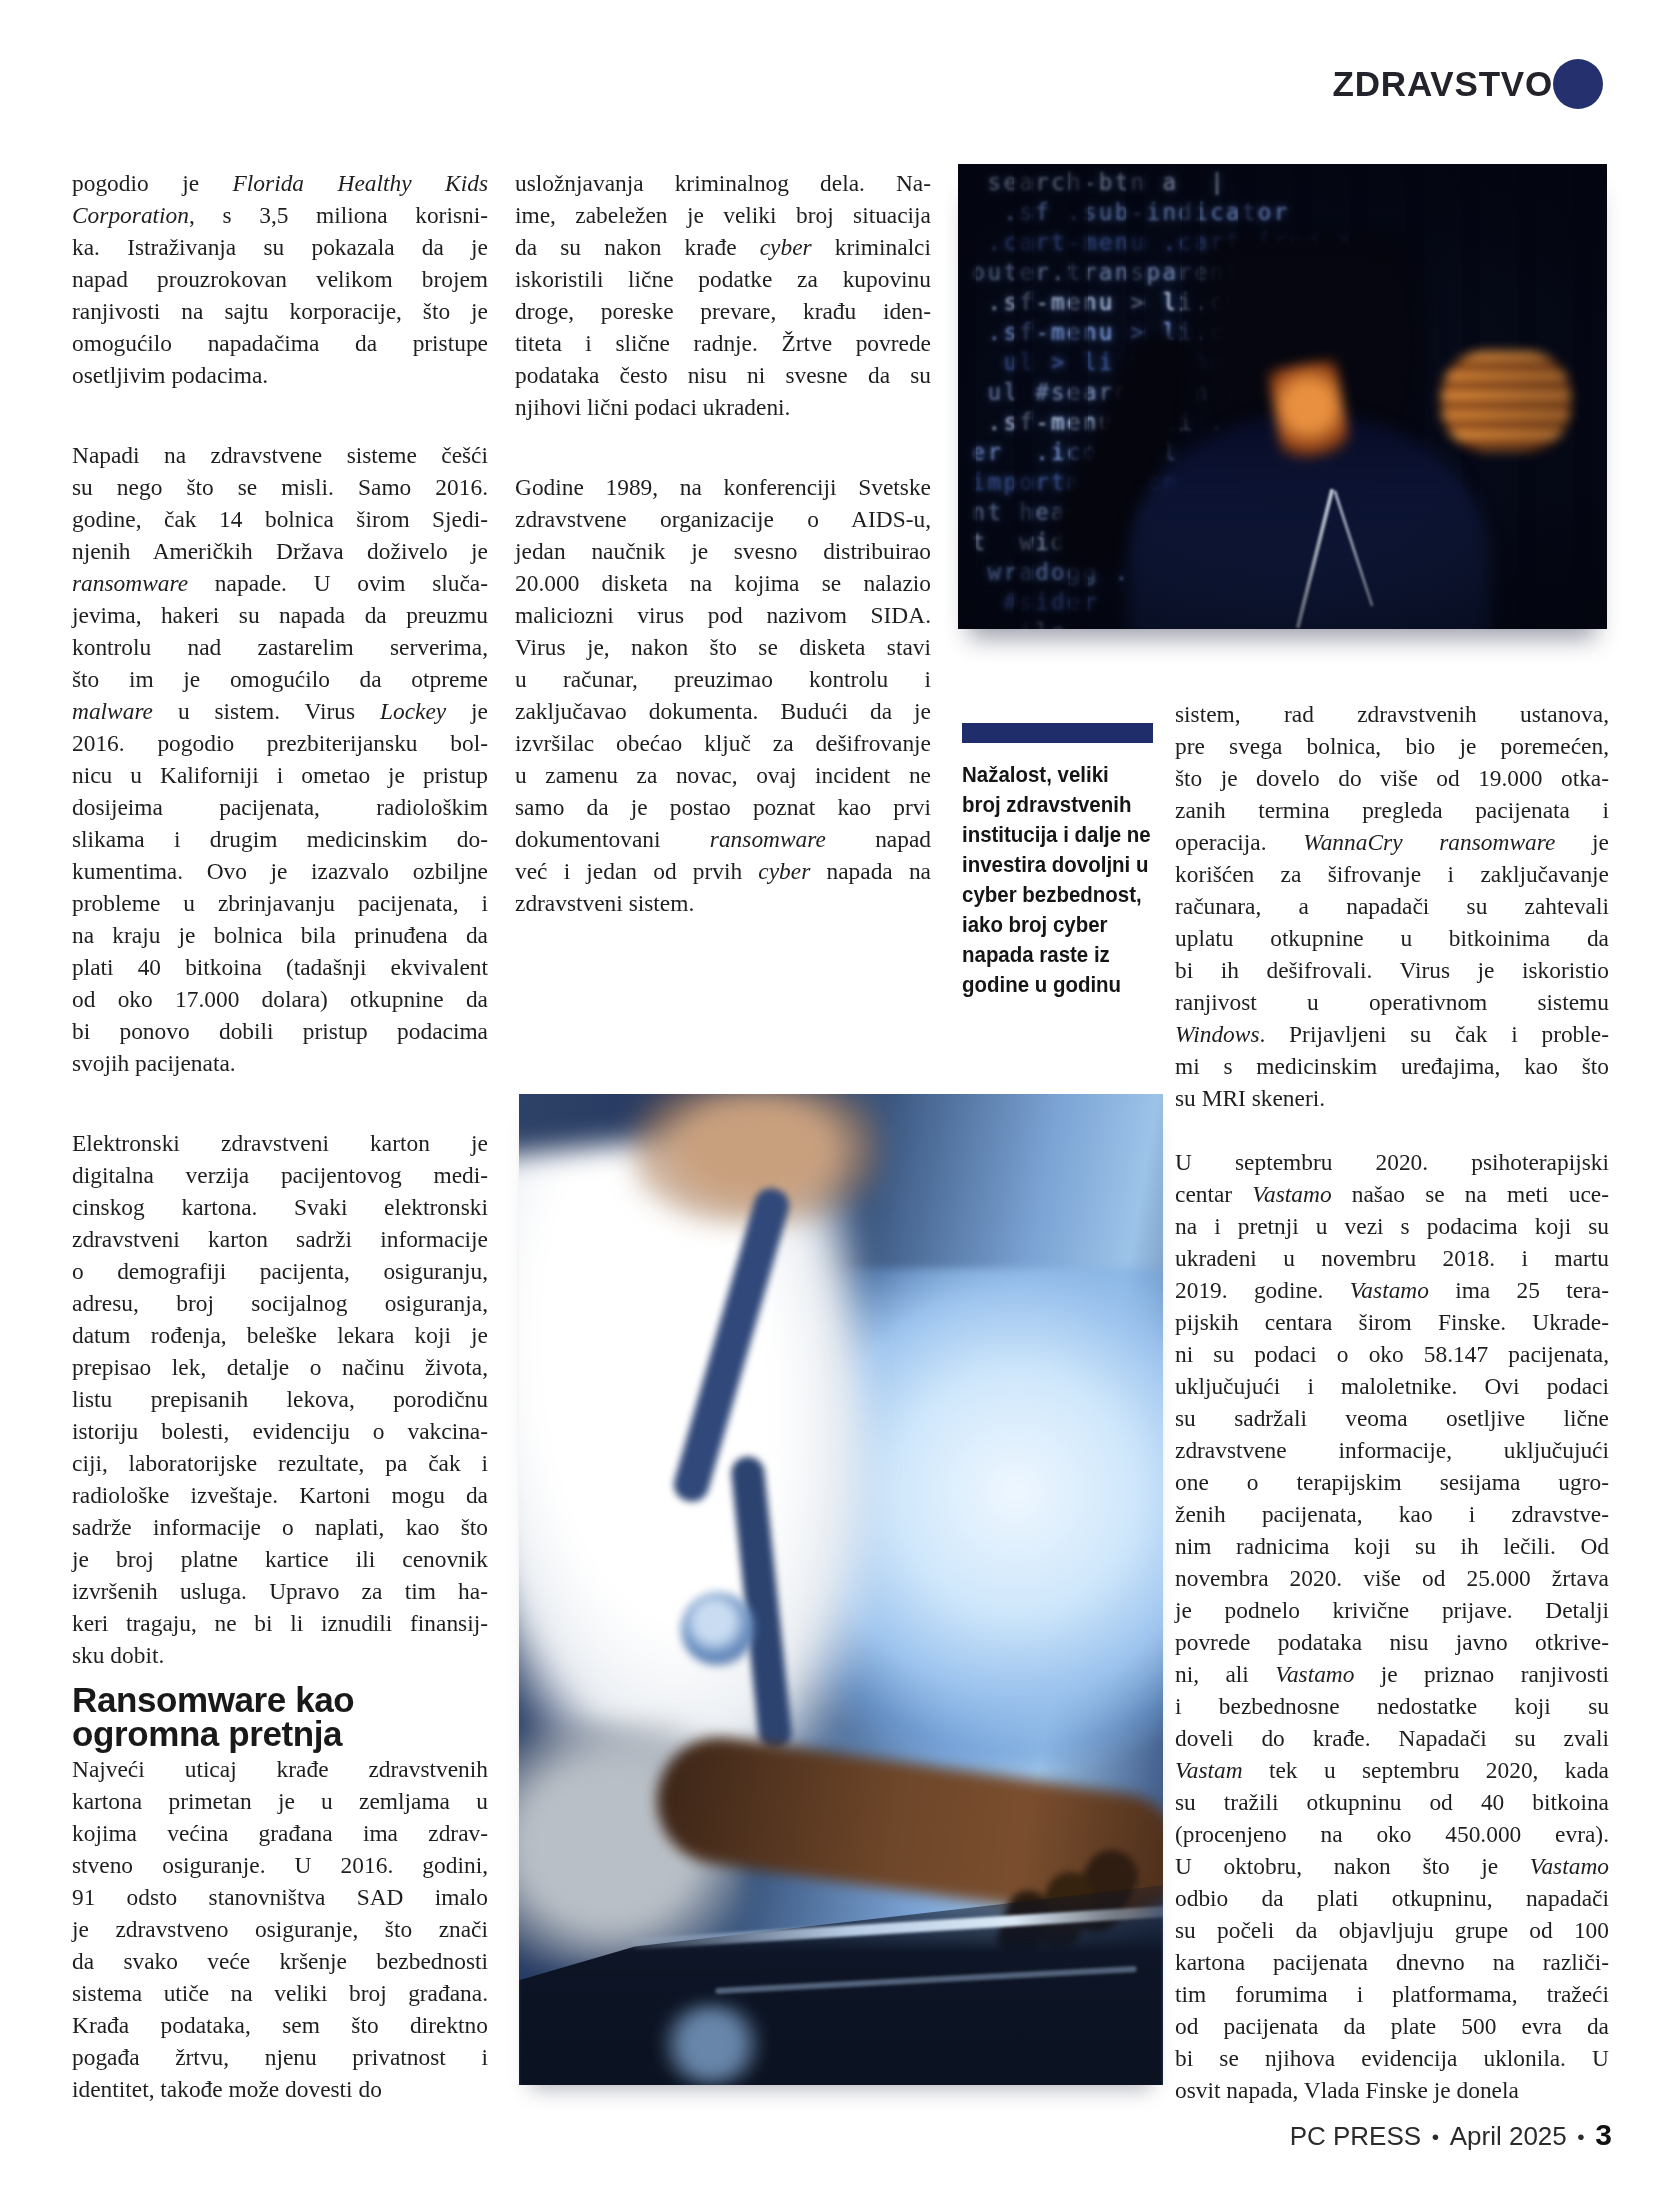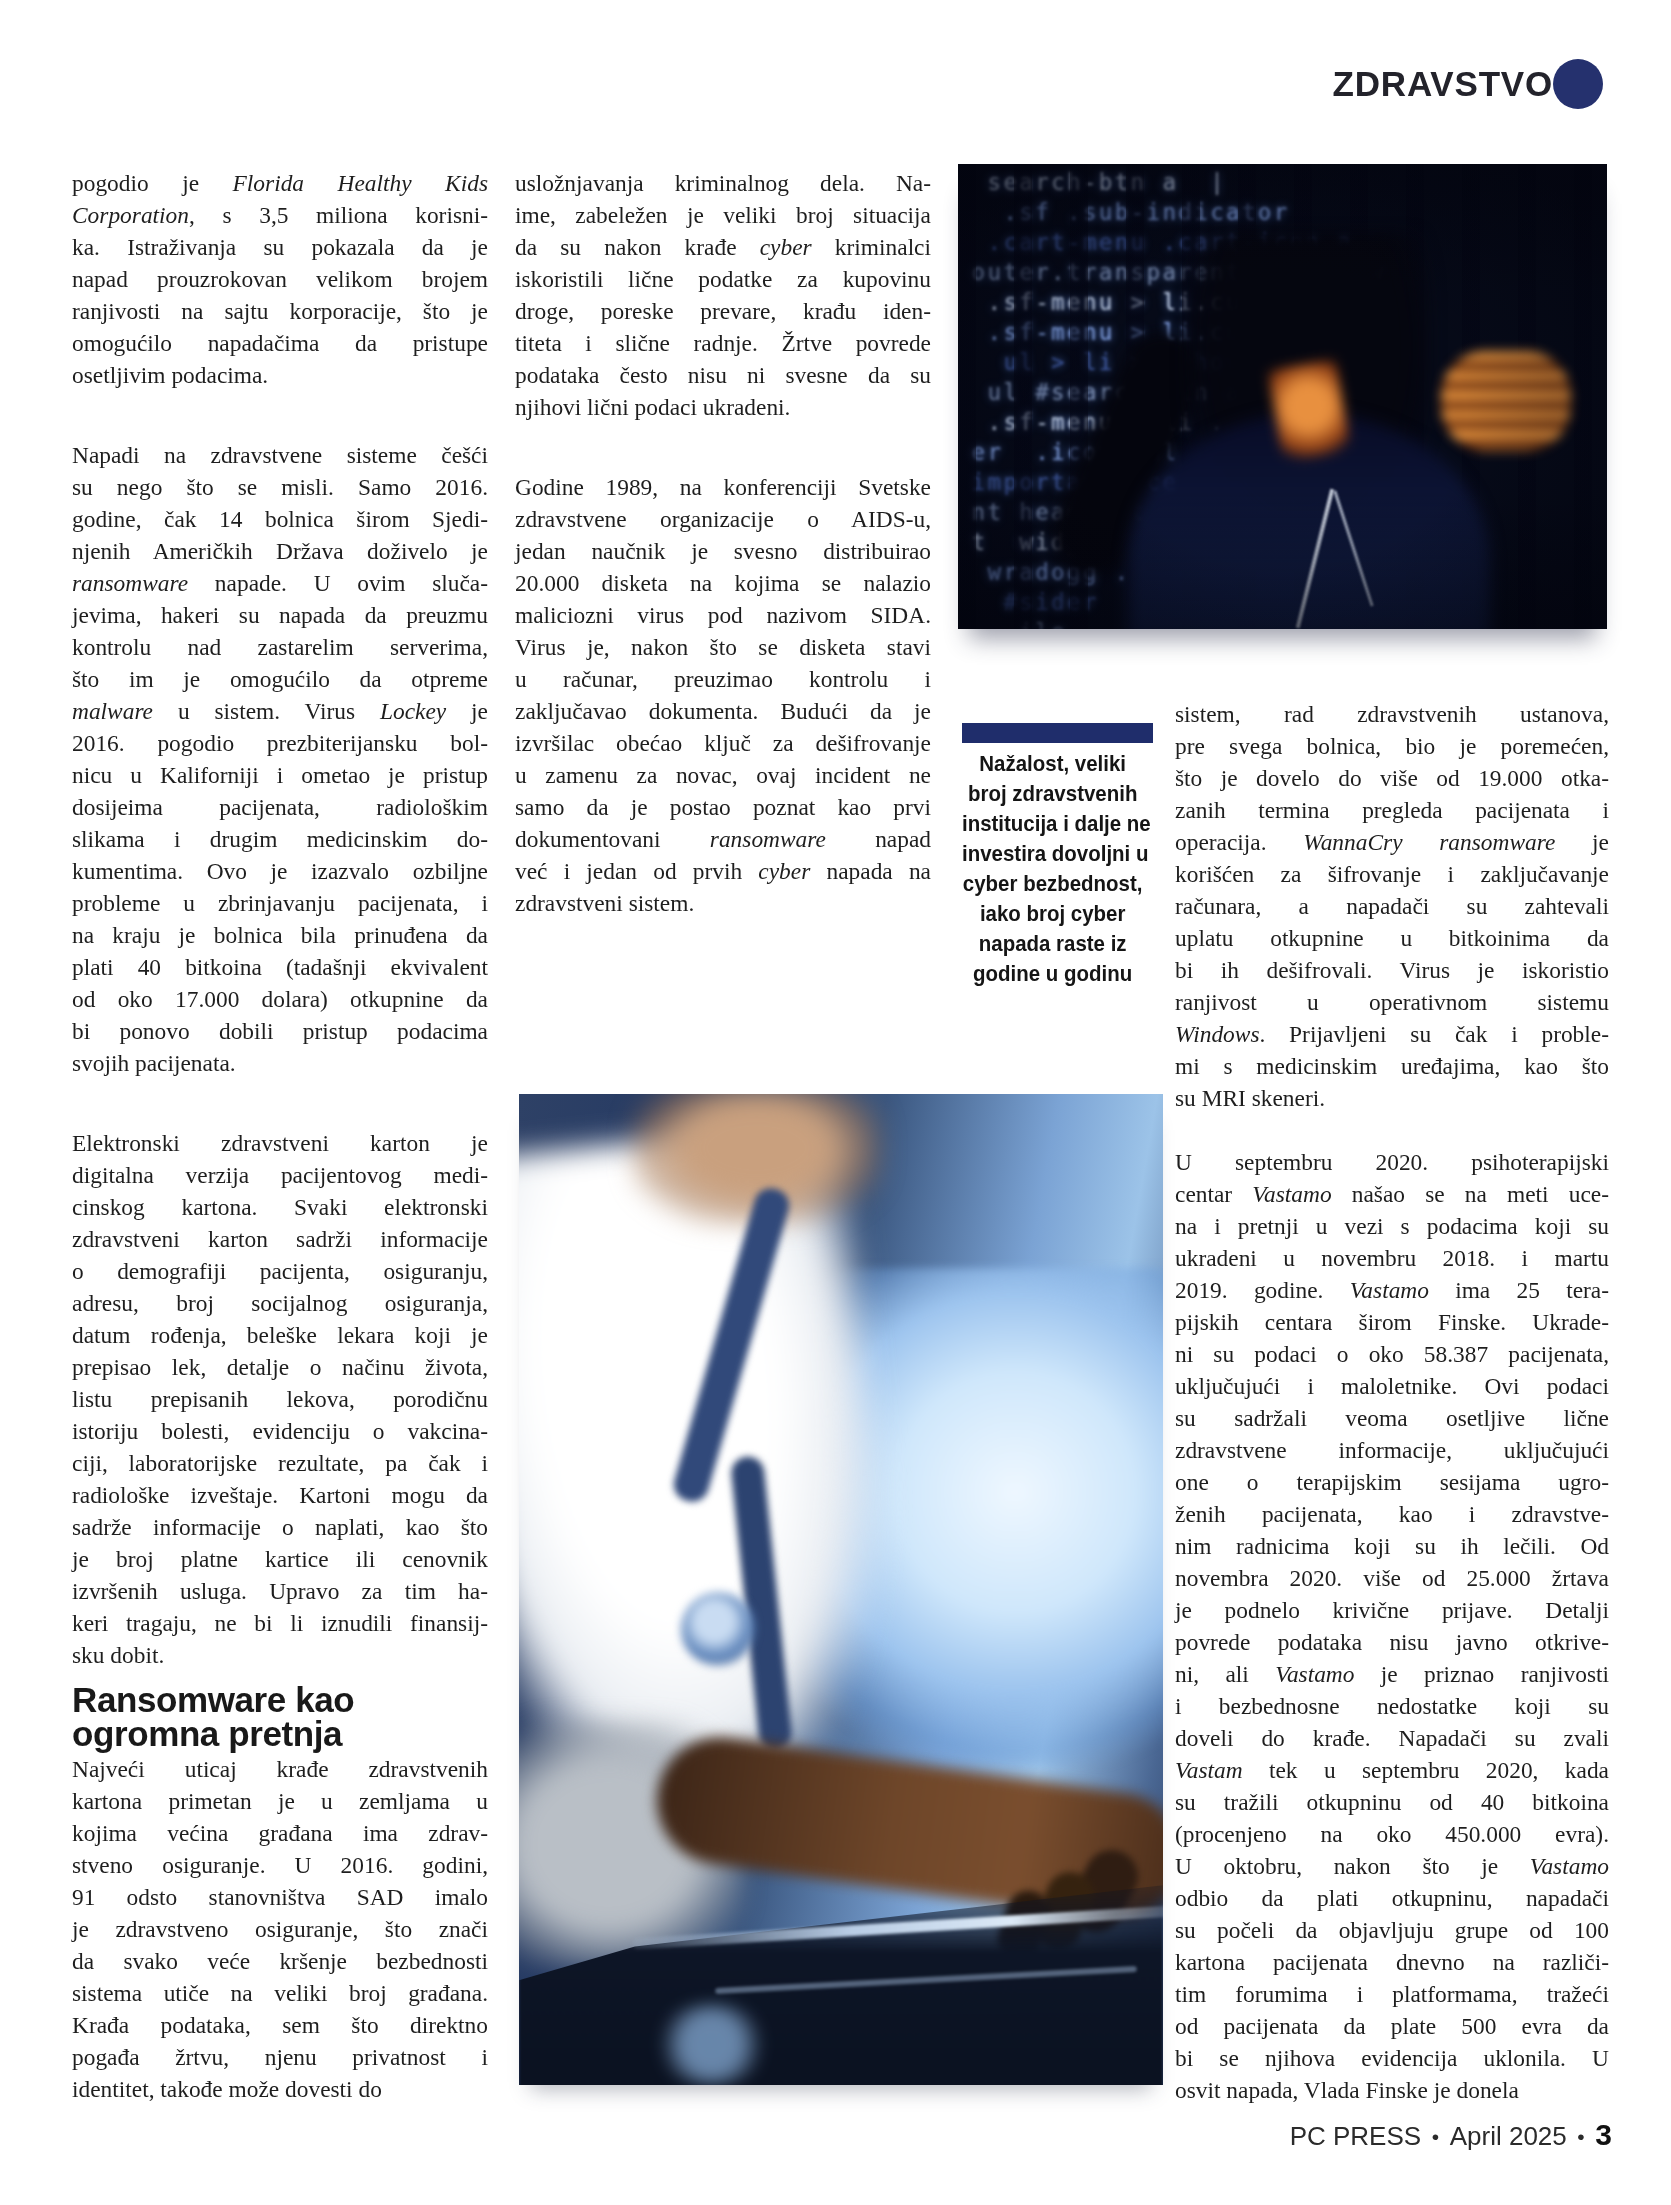--- a/index.html
+++ b/index.html
@@ -25,21 +25,21 @@
   .col3 .pblock+.pblock{margin-top:32px;}
   .hblock{margin-top:12px;}
   .hblock+.pblock{margin-top:1.5px;}
   .hline{height:34px;line-height:34px;font-family:"Liberation Sans", sans-serif;
          font-weight:800;font-size:35px;letter-spacing:-0.4px;color:#191919;}
   i{font-style:italic;}
 
   
   .pullquote{position:absolute;left:962px;top:723px;width:195px;}
   .pq-bar{height:19.6px;width:191px;}
-  .pq-text{margin-top:6px;text-align:center;}
+  .pq-text{margin-top:17px;}
   .pq-line{height:30px;line-height:30px;font-family:"Liberation Sans", sans-serif;
            font-weight:bold;font-size:22px;color:#151515;transform:scaleX(.93);
            transform-origin:0 50%;white-space:nowrap;}
 
   
   figure{margin:0;}
   .photo{position:absolute;overflow:hidden;}
   .photo>div{position:absolute;}
 
   .hacker{left:958px;top:164px;width:649px;height:465px;background:#060a18;
@@ -237,21 +237,21 @@
         <div class="line">mi s medicinskim uređajima, kao što</div>
         <div class="line last">su MRI skeneri.</div>
       </div>
       <div class="pblock">
         <div class="line">U septembru 2020. psihoterapijski</div>
         <div class="line">centar <i>Vastamo</i> našao se na meti uce-</div>
         <div class="line">na i pretnji u vezi s podacima koji su</div>
         <div class="line">ukradeni u novembru 2018. i martu</div>
         <div class="line">2019. godine. <i>Vastamo</i> ima 25 tera-</div>
         <div class="line">pijskih centara širom Finske. Ukrade-</div>
-        <div class="line">ni su podaci o oko 58.387 pacijenata,</div>
+        <div class="line">ni su podaci o oko 58.147 pacijenata,</div>
         <div class="line">uključujući i maloletnike. Ovi podaci</div>
         <div class="line">su sadržali veoma osetljive lične</div>
         <div class="line">zdravstvene informacije, uključujući</div>
         <div class="line">one o terapijskim sesijama ugro-</div>
         <div class="line">ženih pacijenata, kao i zdravstve-</div>
         <div class="line">nim radnicima koji su ih lečili. Od</div>
         <div class="line">novembra 2020. više od 25.000 žrtava</div>
         <div class="line">je podnelo krivične prijave. Detalji</div>
         <div class="line">povrede podataka nisu javno otkrive-</div>
         <div class="line">ni, ali <i>Vastamo</i> je priznao ranjivosti</div>

